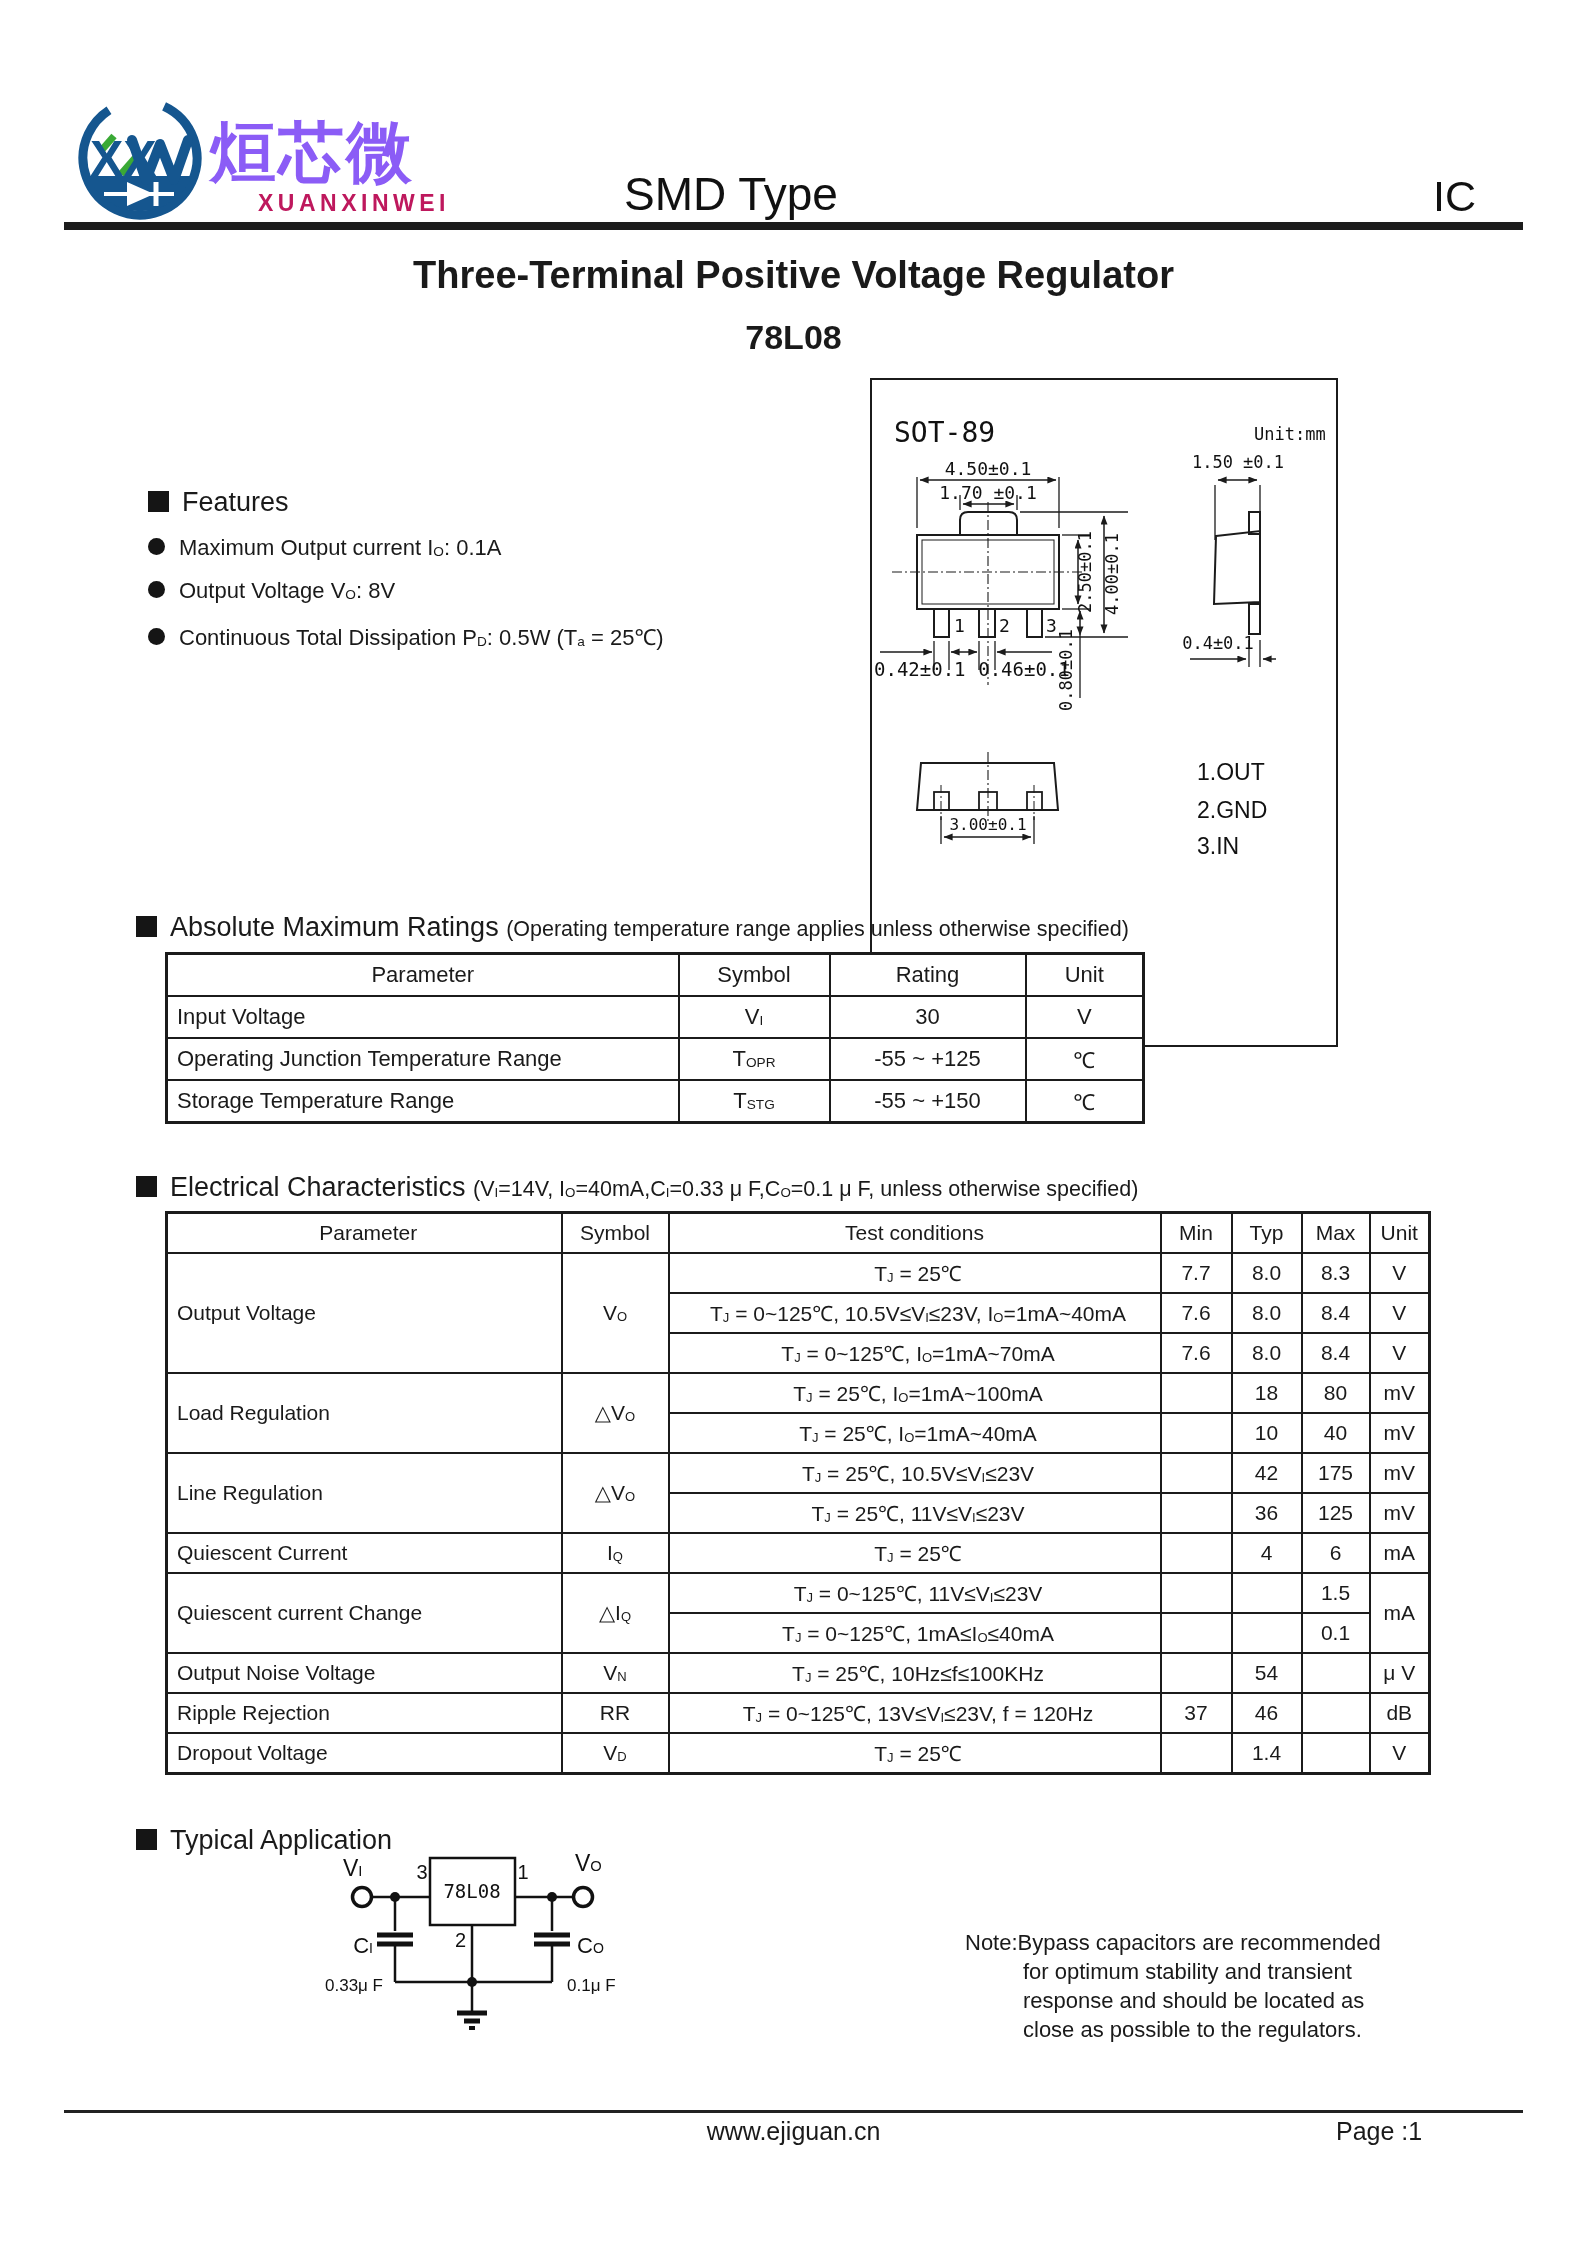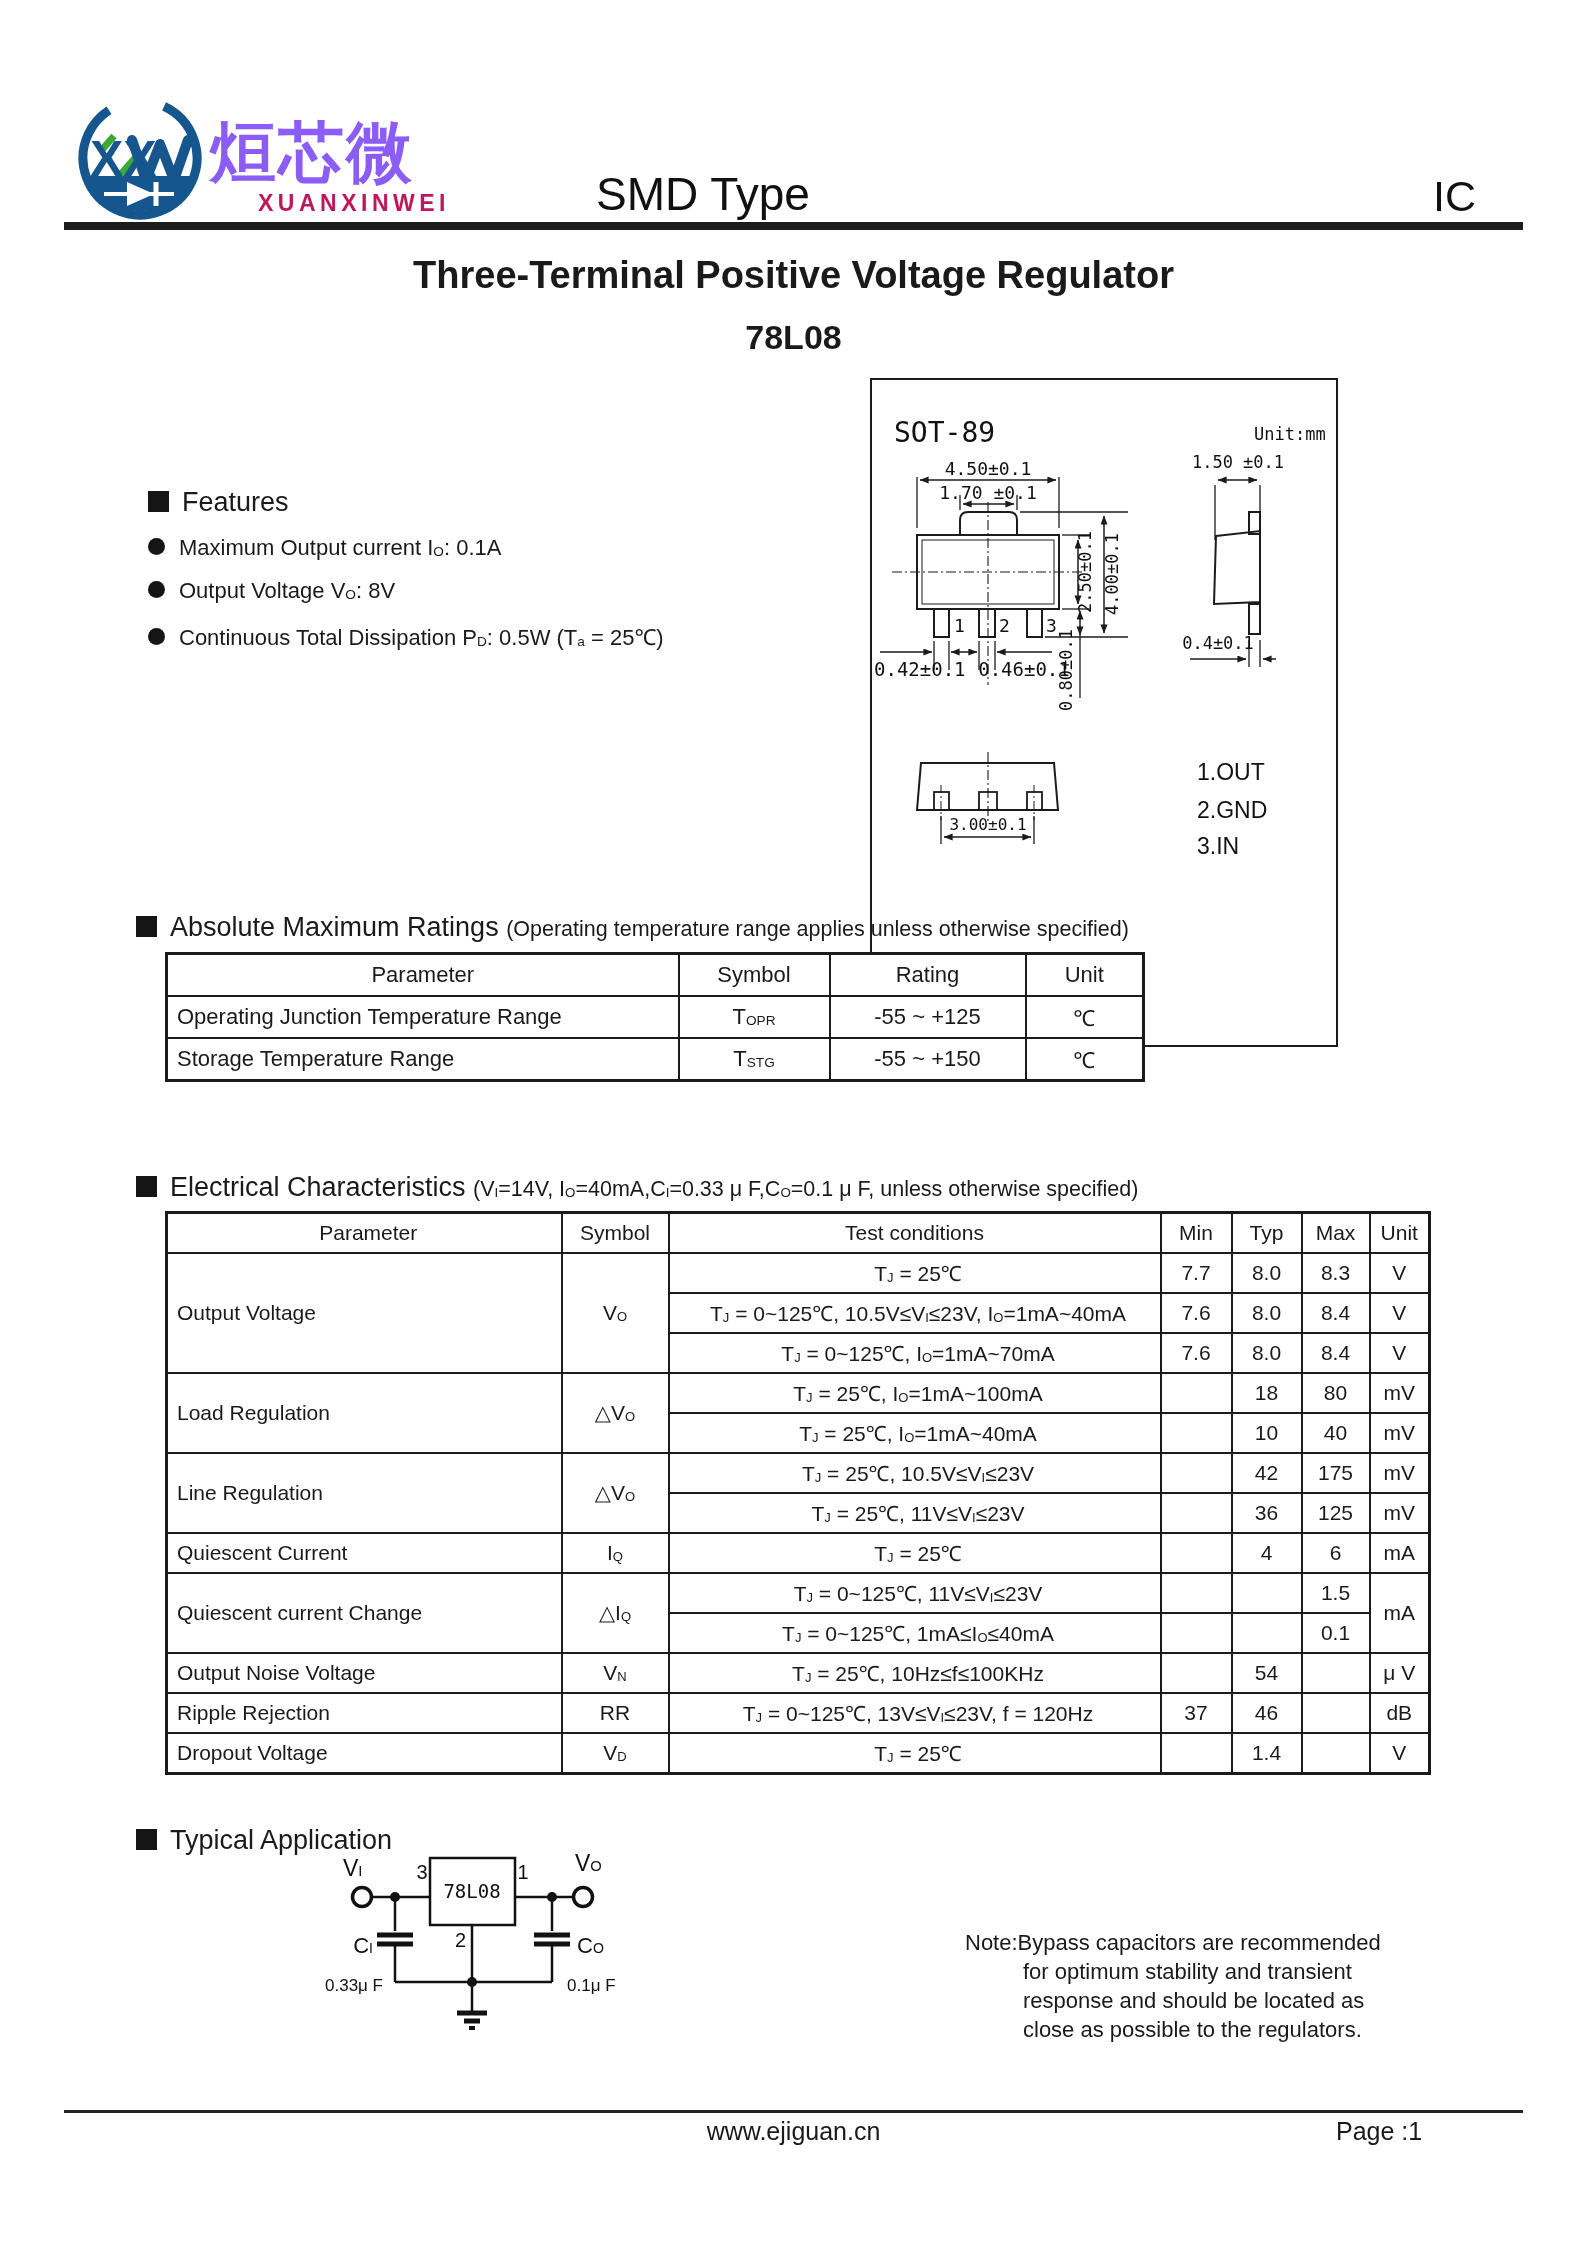--- a/index.html
+++ b/index.html
@@ -4,21 +4,21 @@
 <style>
   html,body{margin:0;padding:0;background:#ffffff;}
   .page{position:relative;width:1587px;height:2245px;background:#ffffff;
         font-family:"Liberation Sans",sans-serif;color:#1a1a1a;overflow:hidden;}
   .abs{position:absolute;}
   sub{font-size:62%;vertical-align:baseline;position:relative;top:0.08em;}
 
   
   .brand-cn{left:210px;top:108px;font-size:66px;font-weight:bold;letter-spacing:2px;color:#8b5cf6;}
   .brand-en{left:213px;top:190px;font-size:23px;font-weight:bold;letter-spacing:4.5px;color:#be185d;margin-left:45px;}
-  .doc-type{left:596px;top:167px;font-size:46px;color:#111;}
+  .doc-type{left:624px;top:167px;font-size:46px;color:#111;}
   .category{left:1433px;top:172px;font-size:43px;color:#111;text-align:center;}
   .header-rule{left:64px;top:222px;width:1459px;height:8px;background:#1c1c1c;}
 
   
   .title-main{left:0;top:254px;width:100%;text-align:center;font-size:38px;font-weight:bold;}
   .title-part{left:0;top:318px;width:100%;text-align:center;font-size:34px;font-weight:bold;}
 
   
   .sec-head{font-size:27px;white-space:nowrap;}
   .sec-head .marker{display:inline-block;width:21px;height:21px;background:#151515;margin-right:13px;vertical-align:-1px;}
@@ -200,20 +200,26 @@
       </colgroup>
     <thead>
       <tr>
         <th>Parameter</th>
         <th>Symbol</th>
         <th>Rating</th>
         <th>Unit</th>
       </tr>
     </thead>
     <tbody>
+        <tr>
+          <td class="c-param">Input Voltage</td>
+          <td class="c-sym">V<sub>I</sub></td>
+          <td class="c-rating">30</td>
+          <td class="c-unit">V</td>
+        </tr>
         <tr>
           <td class="c-param">Operating Junction Temperature Range</td>
           <td class="c-sym">T<sub>OPR</sub></td>
           <td class="c-rating">-55 ~ +125</td>
           <td class="c-unit">℃</td>
         </tr>
         <tr>
           <td class="c-param">Storage Temperature Range</td>
           <td class="c-sym">T<sub>STG</sub></td>
           <td class="c-rating">-55 ~ +150</td>

